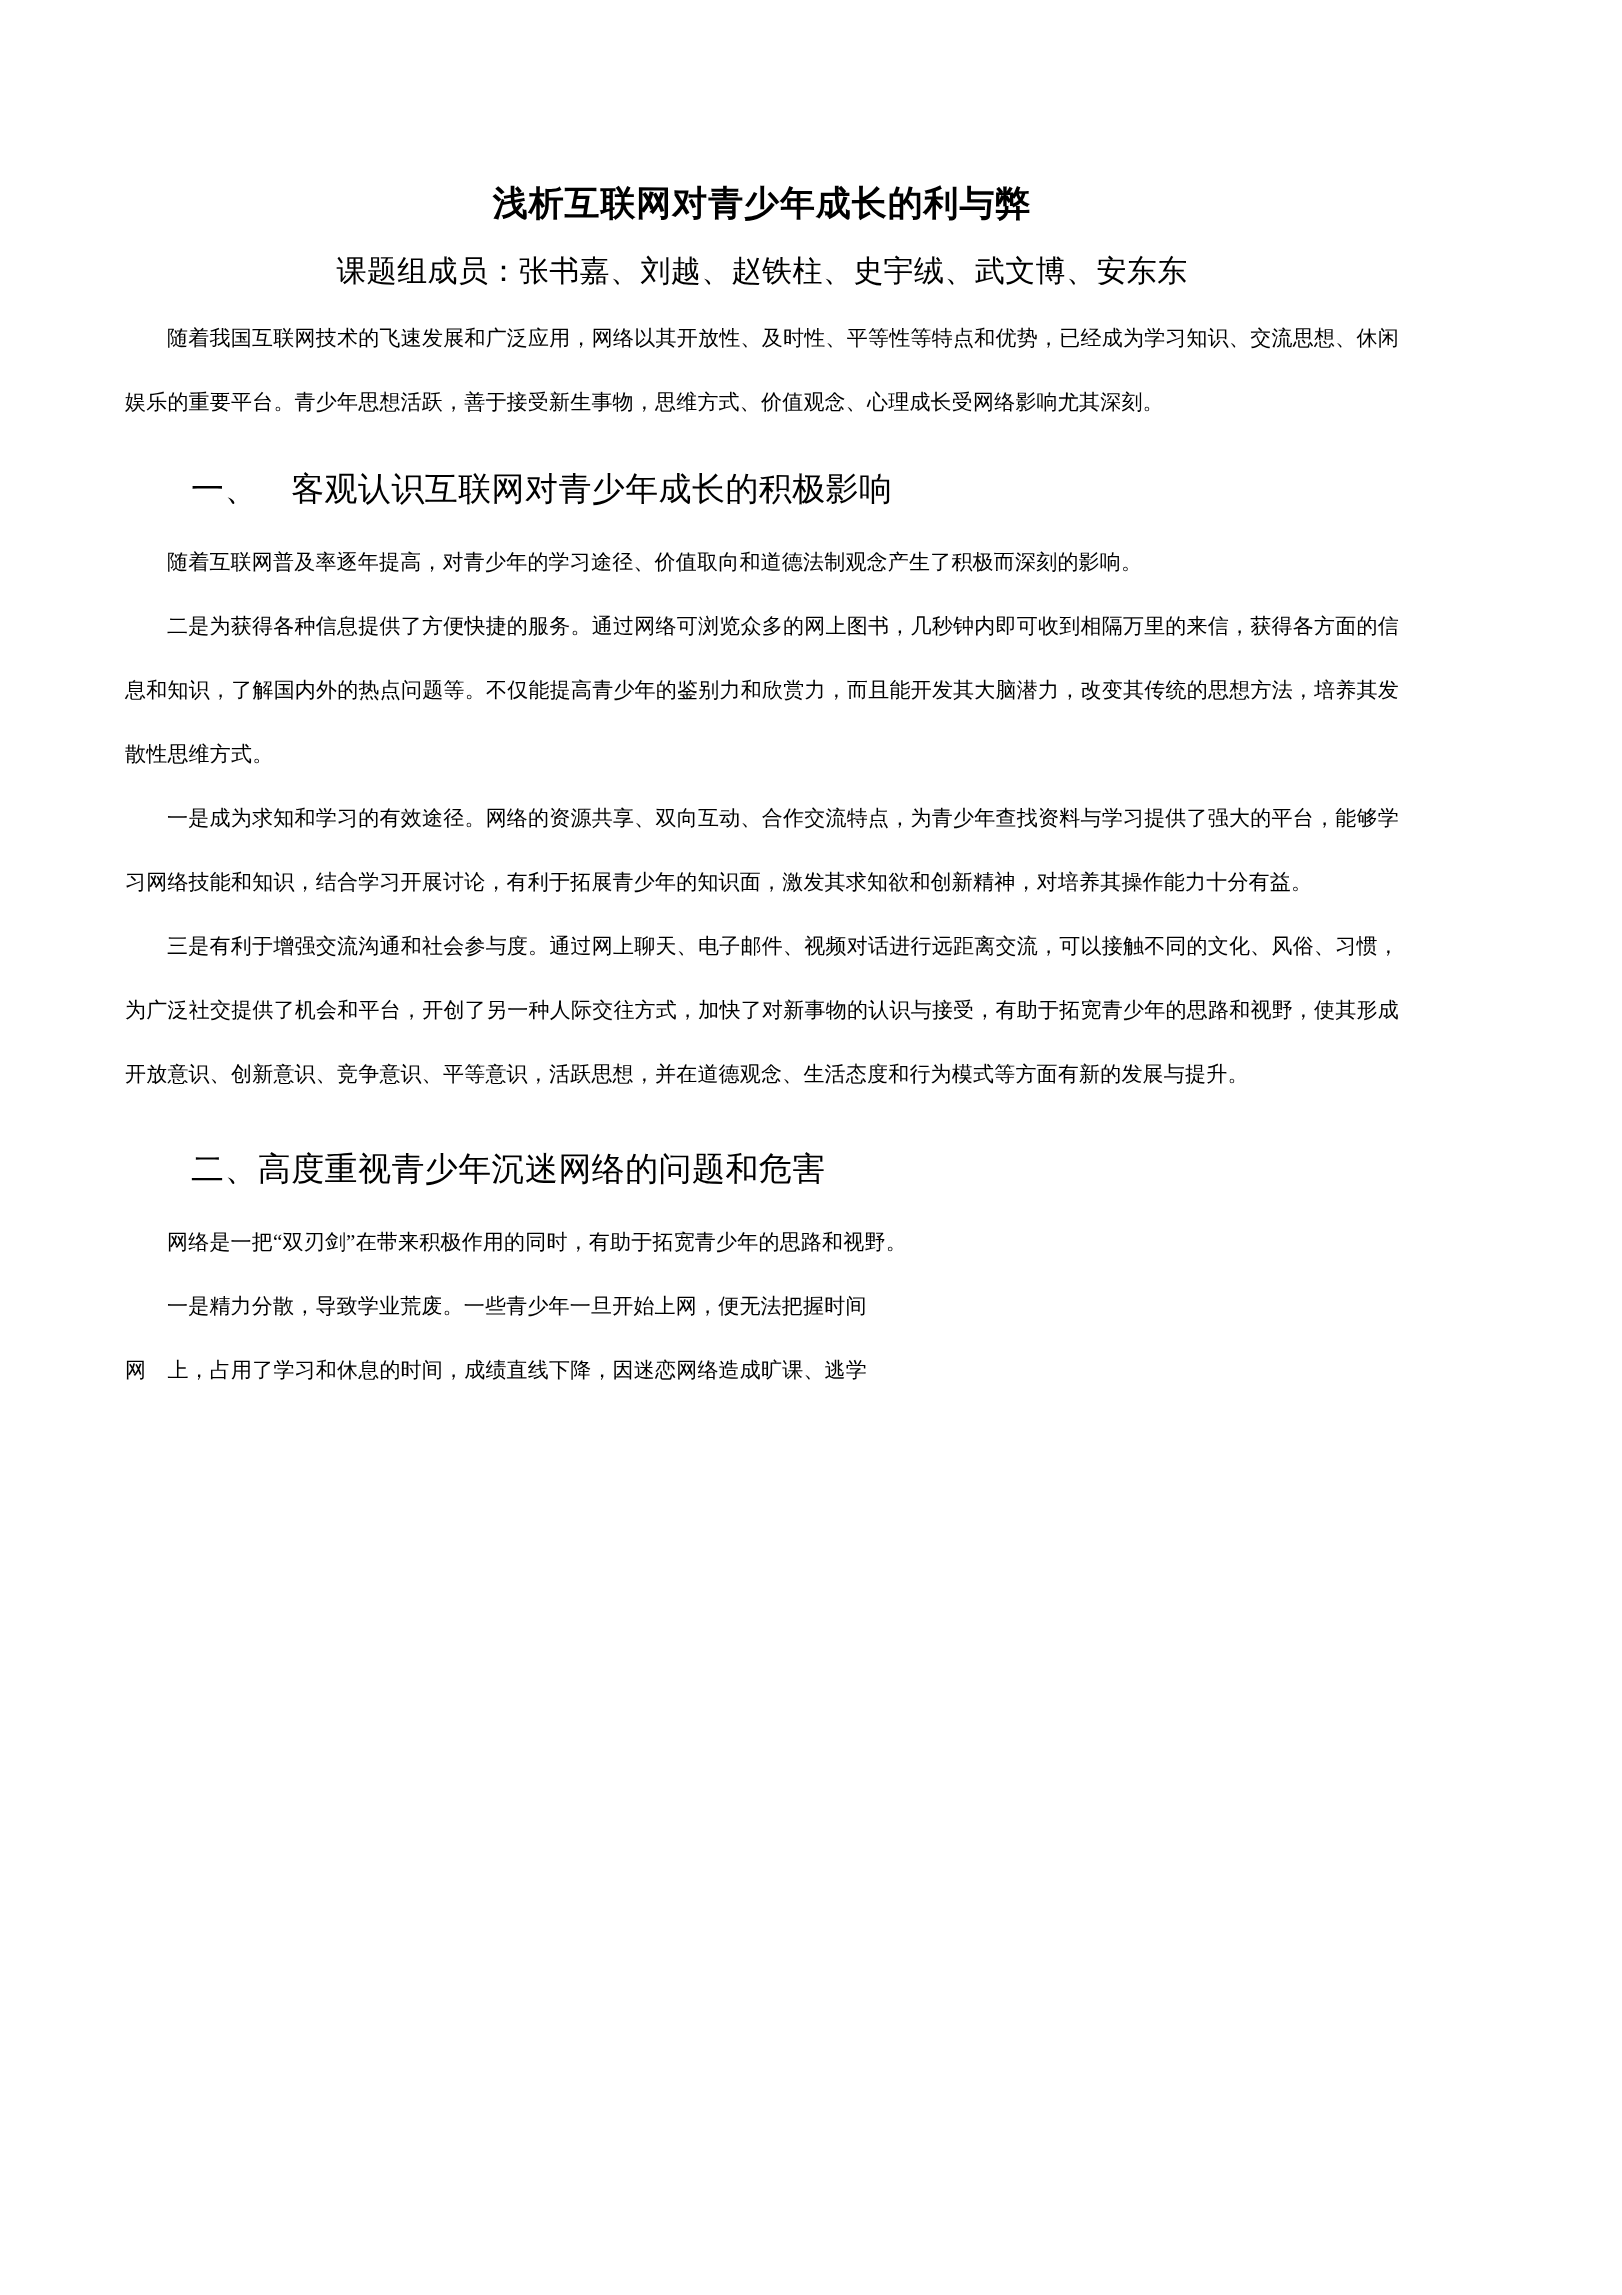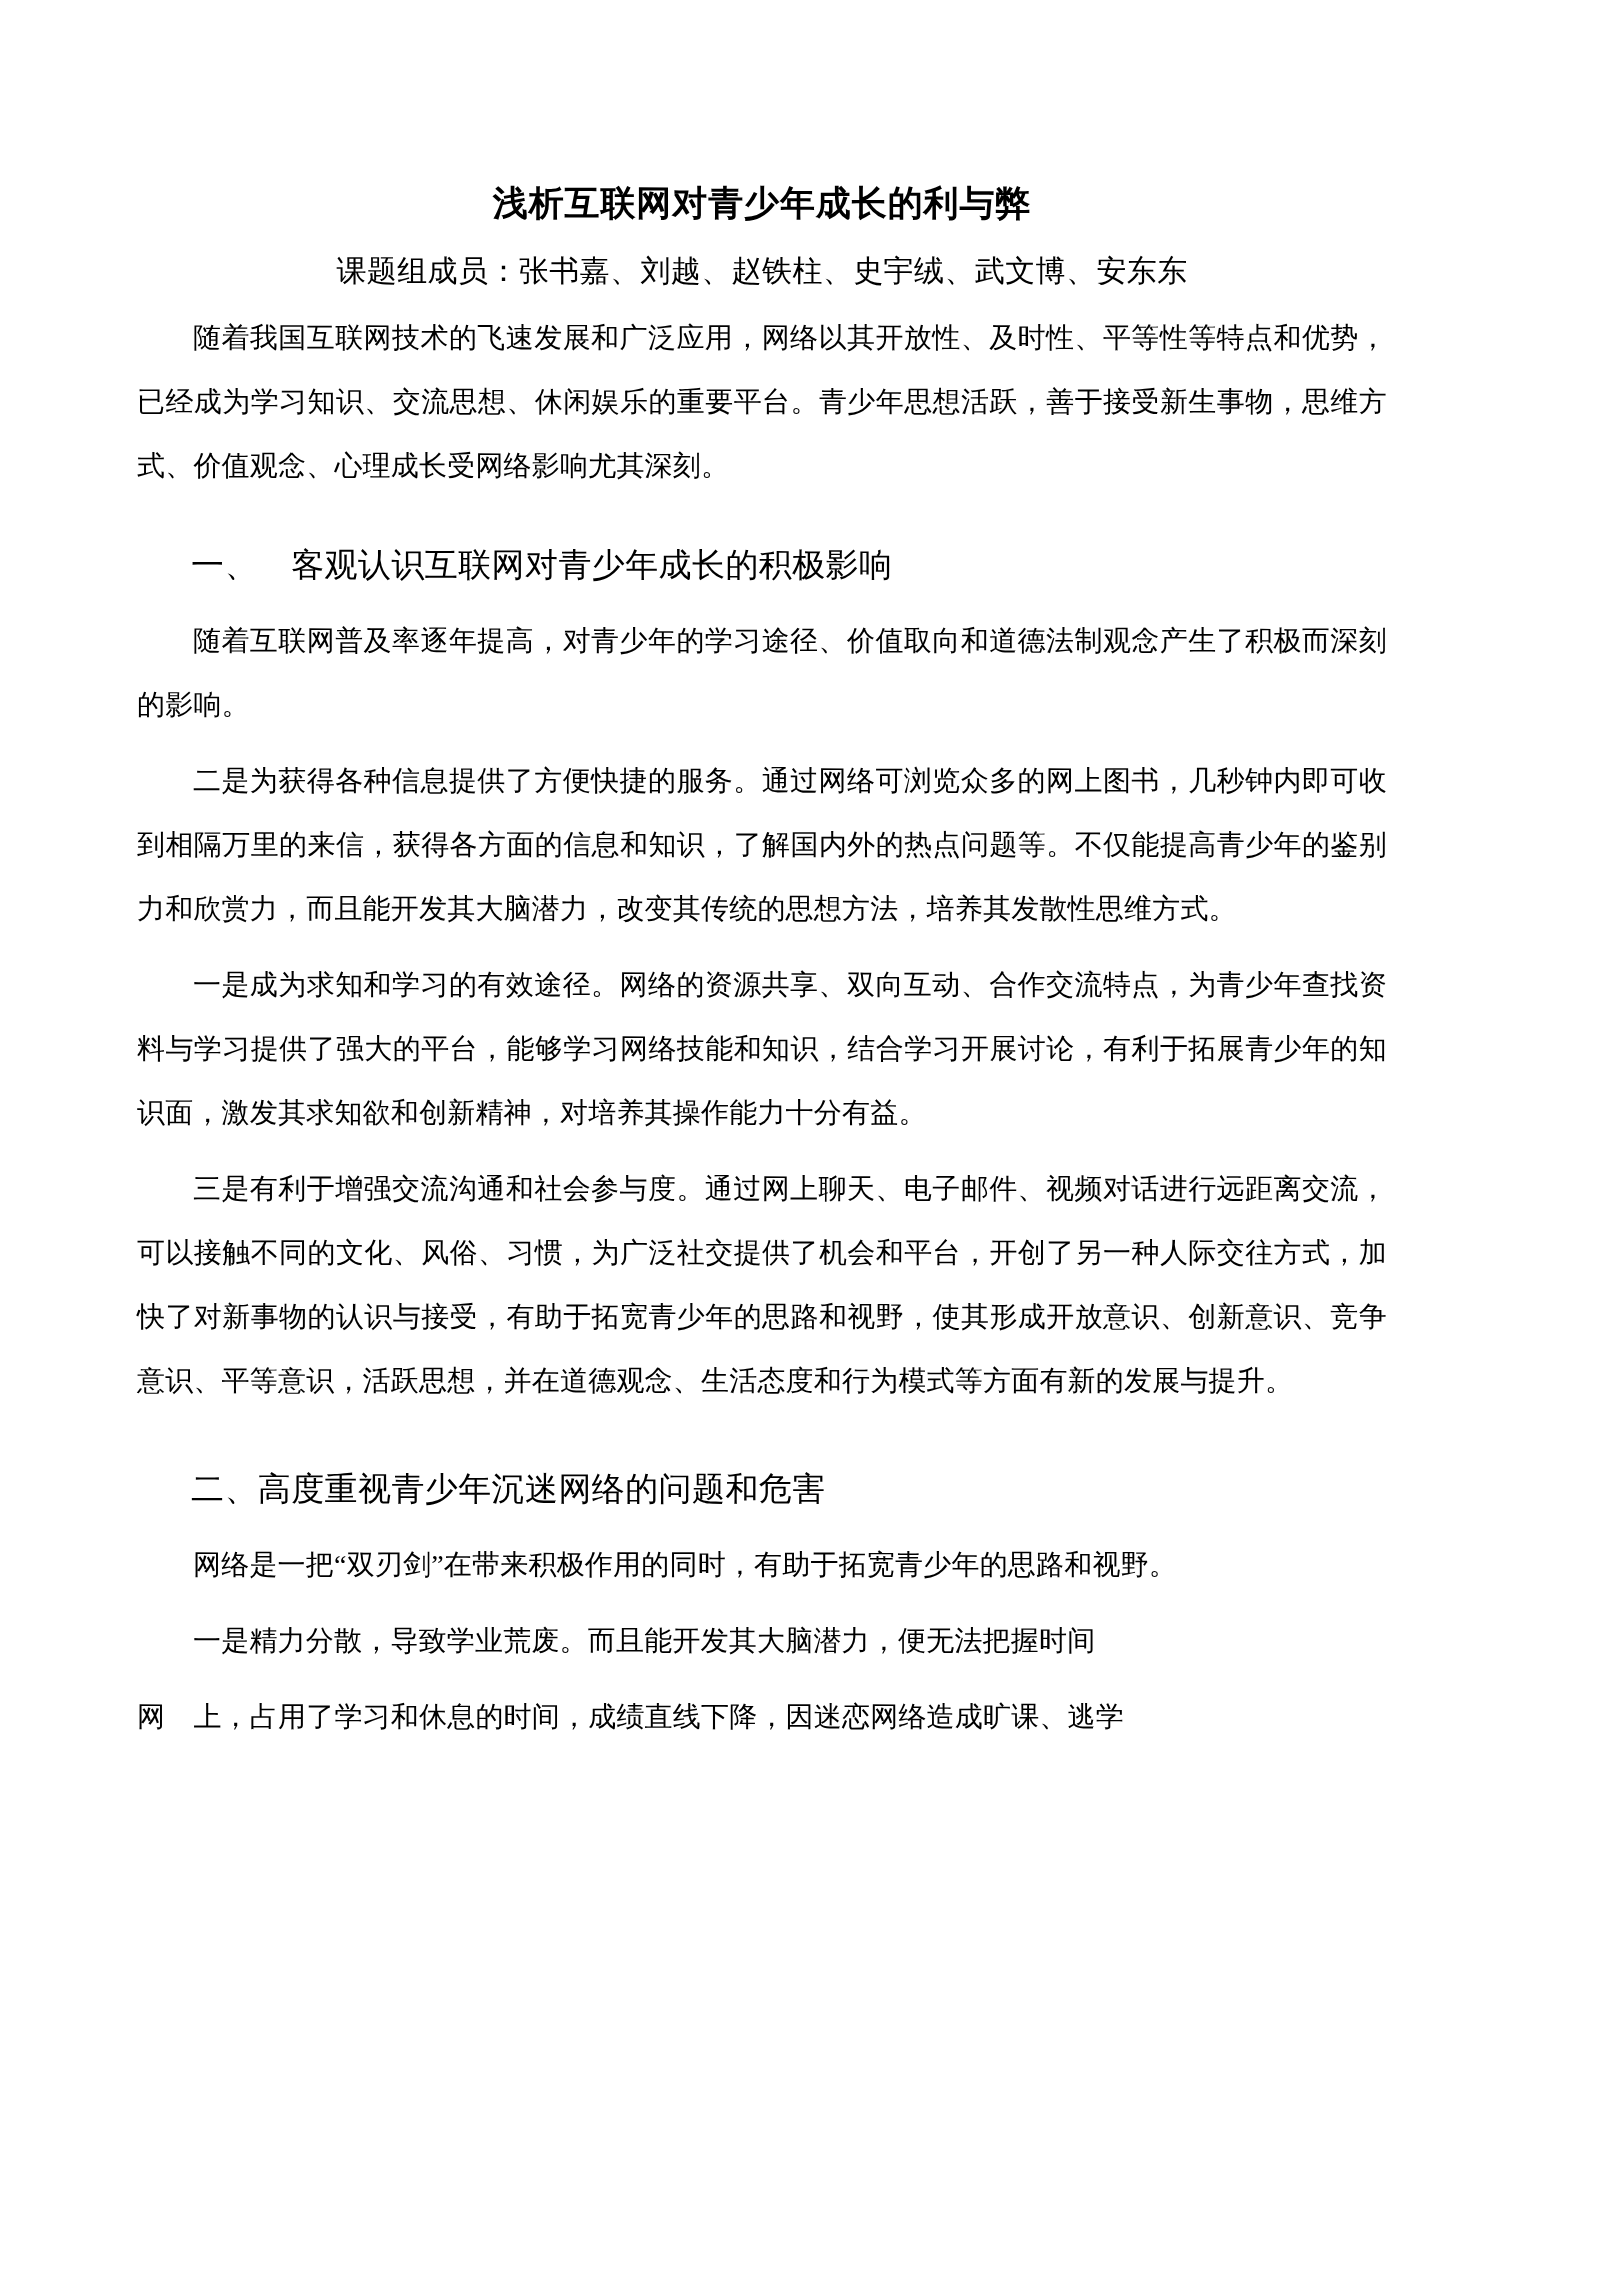--- a/index.html
+++ b/index.html
@@ -45,23 +45,23 @@
     font-weight: normal;
     text-align: center;
     line-height: 1.2;
     margin: 0;
     padding-top: 28px;
     letter-spacing: 0.4px;
   }
 
   
   .para {
-    font-size: 28px;
+    font-size: 21px;
     line-height: 64px;
-    margin: 12px;
+    margin: 0;
     text-align: justify;
     text-justify: inter-ideograph;
     text-indent: 2em;
     letter-spacing: 0.2px;
   }
   .para.first-body {
     margin-top: 17.4px;
   }
 
   
@@ -111,20 +111,20 @@
     <p class="para">一是成为求知和学习的有效途径。网络的资源共享、双向互动、合作交流特点，为青少年查找资料与学习提供了强大的平台，能够学习网络技能和知识，结合学习开展讨论，有利于拓展青少年的知识面，激发其求知欲和创新精神，对培养其操作能力十分有益。</p>
 
     <p class="para">三是有利于增强交流沟通和社会参与度。通过网上聊天、电子邮件、视频对话进行远距离交流，可以接触不同的文化、风俗、习惯，为广泛社交提供了机会和平台，开创了另一种人际交往方式，加快了对新事物的认识与接受，有助于拓宽青少年的思路和视野，使其形成开放意识、创新意识、竞争意识、平等意识，活跃思想，并在道德观念、生活态度和行为模式等方面有新的发展与提升。</p>
 
     <div class="spacer-sm"></div>
 
     <h3 class="heading h-gap-top h-gap-bottom">二、高度重视青少年沉迷网络的问题和危害</h3>
 
     <p class="para">网络是一把“双刃剑”在带来积极作用的同时，有助于拓宽青少年的思路和视野。</p>
 
-    <p class="para">一是精力分散，导致学业荒废。而且能开发其大脑潜力，便无法把握时间</p>
+    <p class="para">一是精力分散，导致学业荒废。一些青少年一旦开始上网，便无法把握时间</p>
 
 
     <p class="para clipped" style="text-indent:0;">网　上，占用了学习和休息的时间，成绩直线下降，因迷恋网络造成旷课、逃学</p>
 
   </div>
 </div>
 
 
 </body></html>

